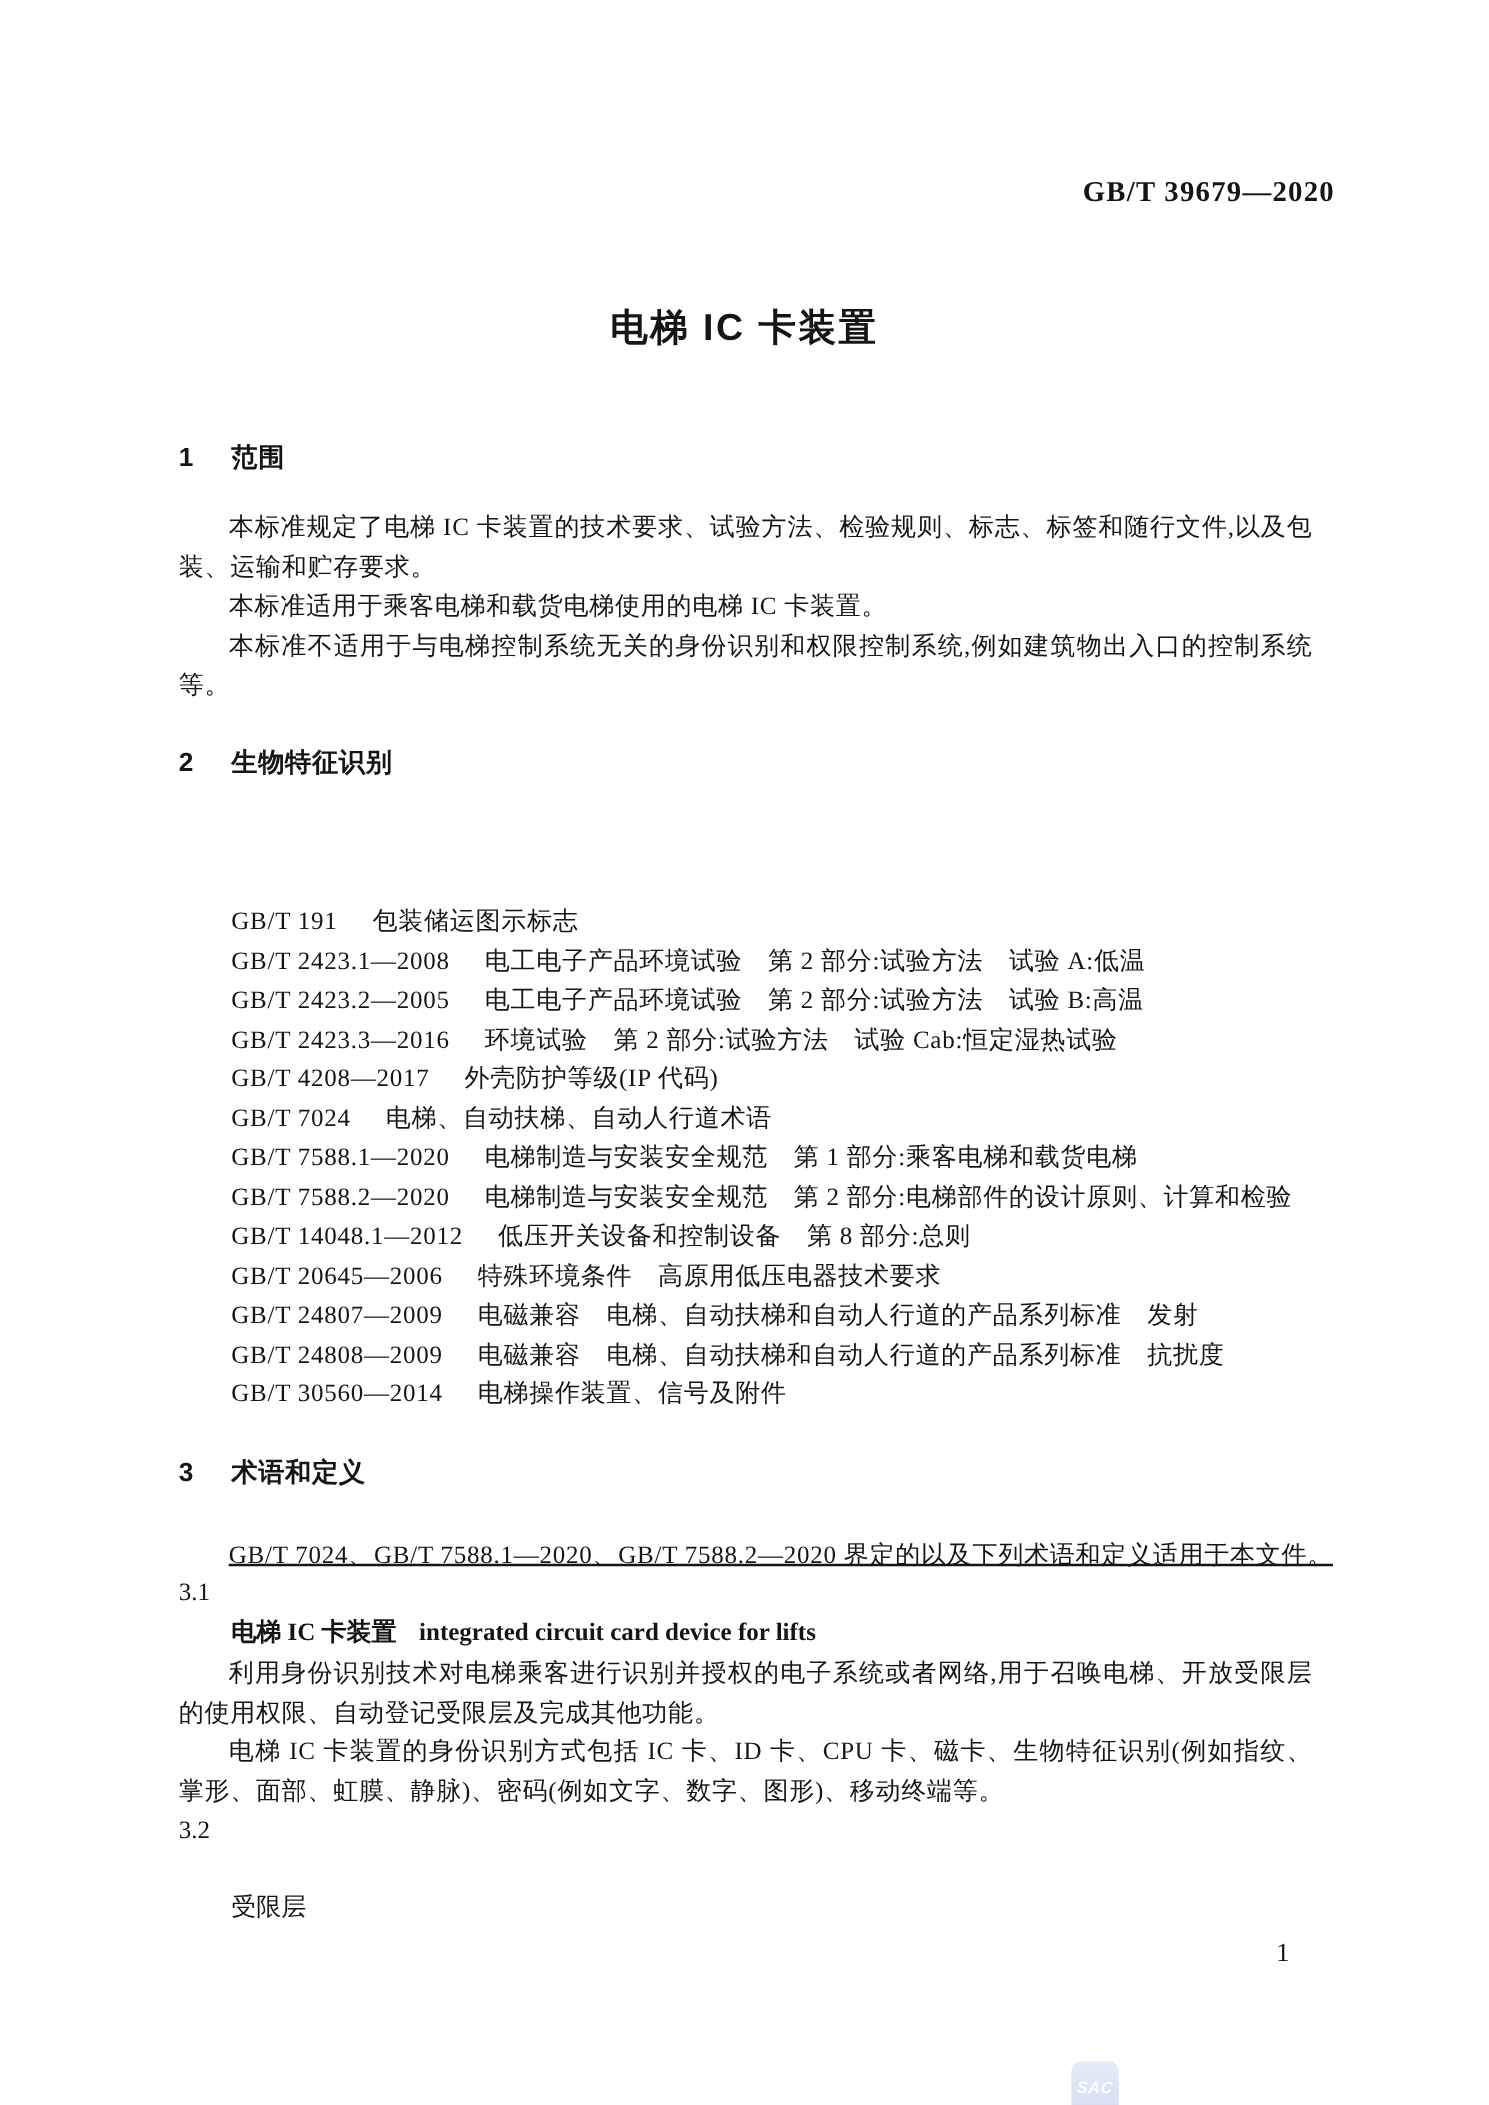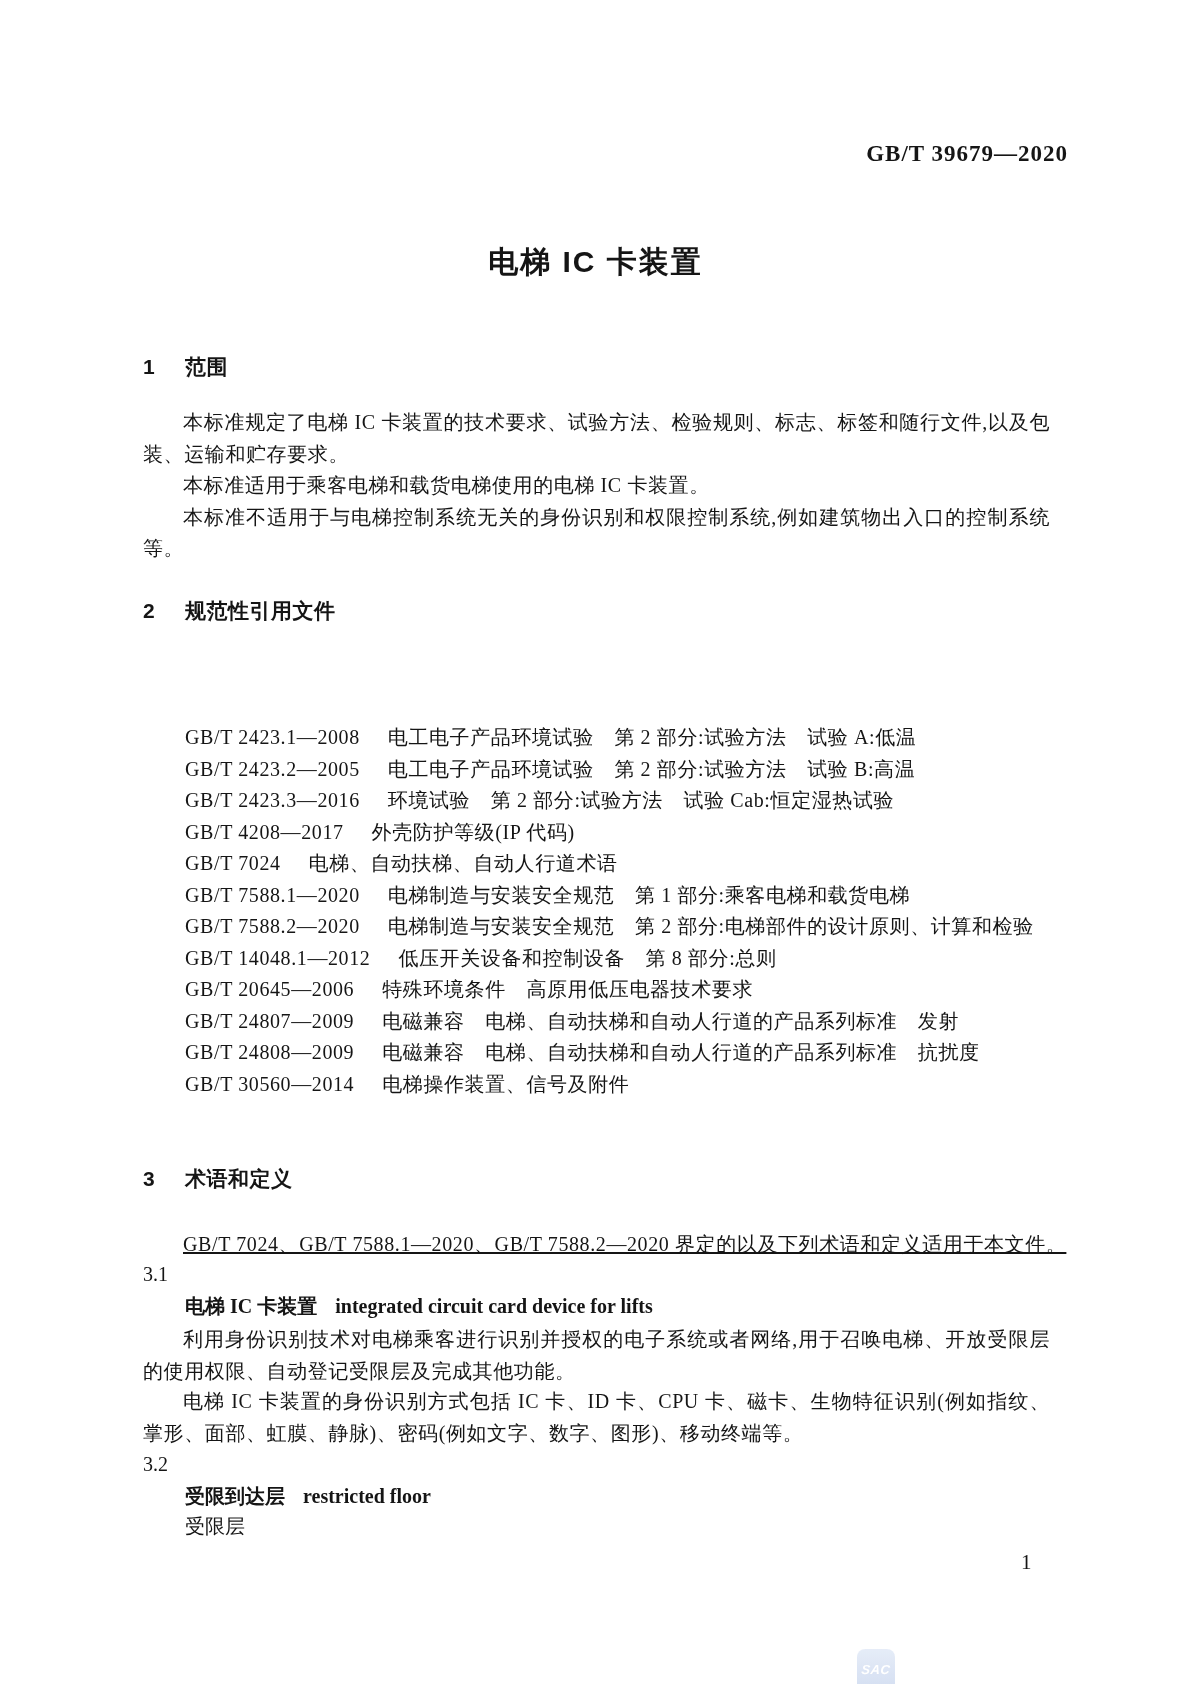--- a/index.html
+++ b/index.html
@@ -62,25 +62,26 @@
     <span class="sec-num">1</span><span>范围</span>
   </div>
 
   <div class="blk body-text" style="top:407px">
     <p class="para">本标准规定了电梯 IC 卡装置的技术要求、试验方法、检验规则、标志、标签和随行文件,以及包装、运输和贮存要求。</p>
     <p class="para">本标准适用于乘客电梯和载货电梯使用的电梯 IC 卡装置。</p>
     <p class="para">本标准不适用于与电梯控制系统无关的身份识别和权限控制系统,例如建筑物出入口的控制系统等。</p>
   </div>
 
   <div class="blk sec-heading" style="top:599px">
-    <span class="sec-num">2</span><span>规范性引用文件</span>
+    <span class="sec-num">2</span><span>生物特征识别</span>
   </div>
 
 
   <div class="blk body-text" style="top:722px">
+    <div class="ref-line"><span class="ref-code">GB/T 191</span><span class="ref-title">包装储运图示标志</span></div>
     <div class="ref-line"><span class="ref-code">GB/T 2423.1—2008</span><span class="ref-title">电工电子产品环境试验　第 2 部分:试验方法　试验 A:低温</span></div>
     <div class="ref-line"><span class="ref-code">GB/T 2423.2—2005</span><span class="ref-title">电工电子产品环境试验　第 2 部分:试验方法　试验 B:高温</span></div>
     <div class="ref-line"><span class="ref-code">GB/T 2423.3—2016</span><span class="ref-title">环境试验　第 2 部分:试验方法　试验 Cab:恒定湿热试验</span></div>
     <div class="ref-line"><span class="ref-code">GB/T 4208—2017</span><span class="ref-title">外壳防护等级(IP 代码)</span></div>
     <div class="ref-line"><span class="ref-code">GB/T 7024</span><span class="ref-title">电梯、自动扶梯、自动人行道术语</span></div>
     <div class="ref-line"><span class="ref-code">GB/T 7588.1—2020</span><span class="ref-title">电梯制造与安装安全规范　第 1 部分:乘客电梯和载货电梯</span></div>
     <div class="ref-line"><span class="ref-code">GB/T 7588.2—2020</span><span class="ref-title">电梯制造与安装安全规范　第 2 部分:电梯部件的设计原则、计算和检验</span></div>
     <div class="ref-line"><span class="ref-code">GB/T 14048.1—2012</span><span class="ref-title">低压开关设备和控制设备　第 8 部分:总则</span></div>
     <div class="ref-line"><span class="ref-code">GB/T 20645—2006</span><span class="ref-title">特殊环境条件　高原用低压电器技术要求</span></div>
     <div class="ref-line"><span class="ref-code">GB/T 24807—2009</span><span class="ref-title">电磁兼容　电梯、自动扶梯和自动人行道的产品系列标准　发射</span></div>
@@ -105,23 +106,20 @@
   <div class="blk body-text" style="top:1324px">
     <p class="para">利用身份识别技术对电梯乘客进行识别并授权的电子系统或者网络,用于召唤电梯、开放受限层的使用权限、自动登记受限层及完成其他功能。</p>
   </div>
 
   <div class="blk body-text" style="top:1386px">
     <p class="para">电梯 IC 卡装置的身份识别方式包括 IC 卡、ID 卡、CPU 卡、磁卡、生物特征识别(例如指纹、掌形、面部、虹膜、静脉)、密码(例如文字、数字、图形)、移动终端等。</p>
   </div>
 
   <div class="blk term-num" style="top:1449px">3.2</div>
 
-  <div class="blk term-line" style="top:1481px">
-    <span class="term-cn">受限到达层</span><span class="term-en">restricted floor</span>
-  </div>
 
   <div class="blk term-syn" style="top:1511px">受限层</div>
 
   <div class="page-number">1</div>
 
   <div class="watermark">
     <span class="watermark-text">SAC</span>
   </div>
 
 </div>

